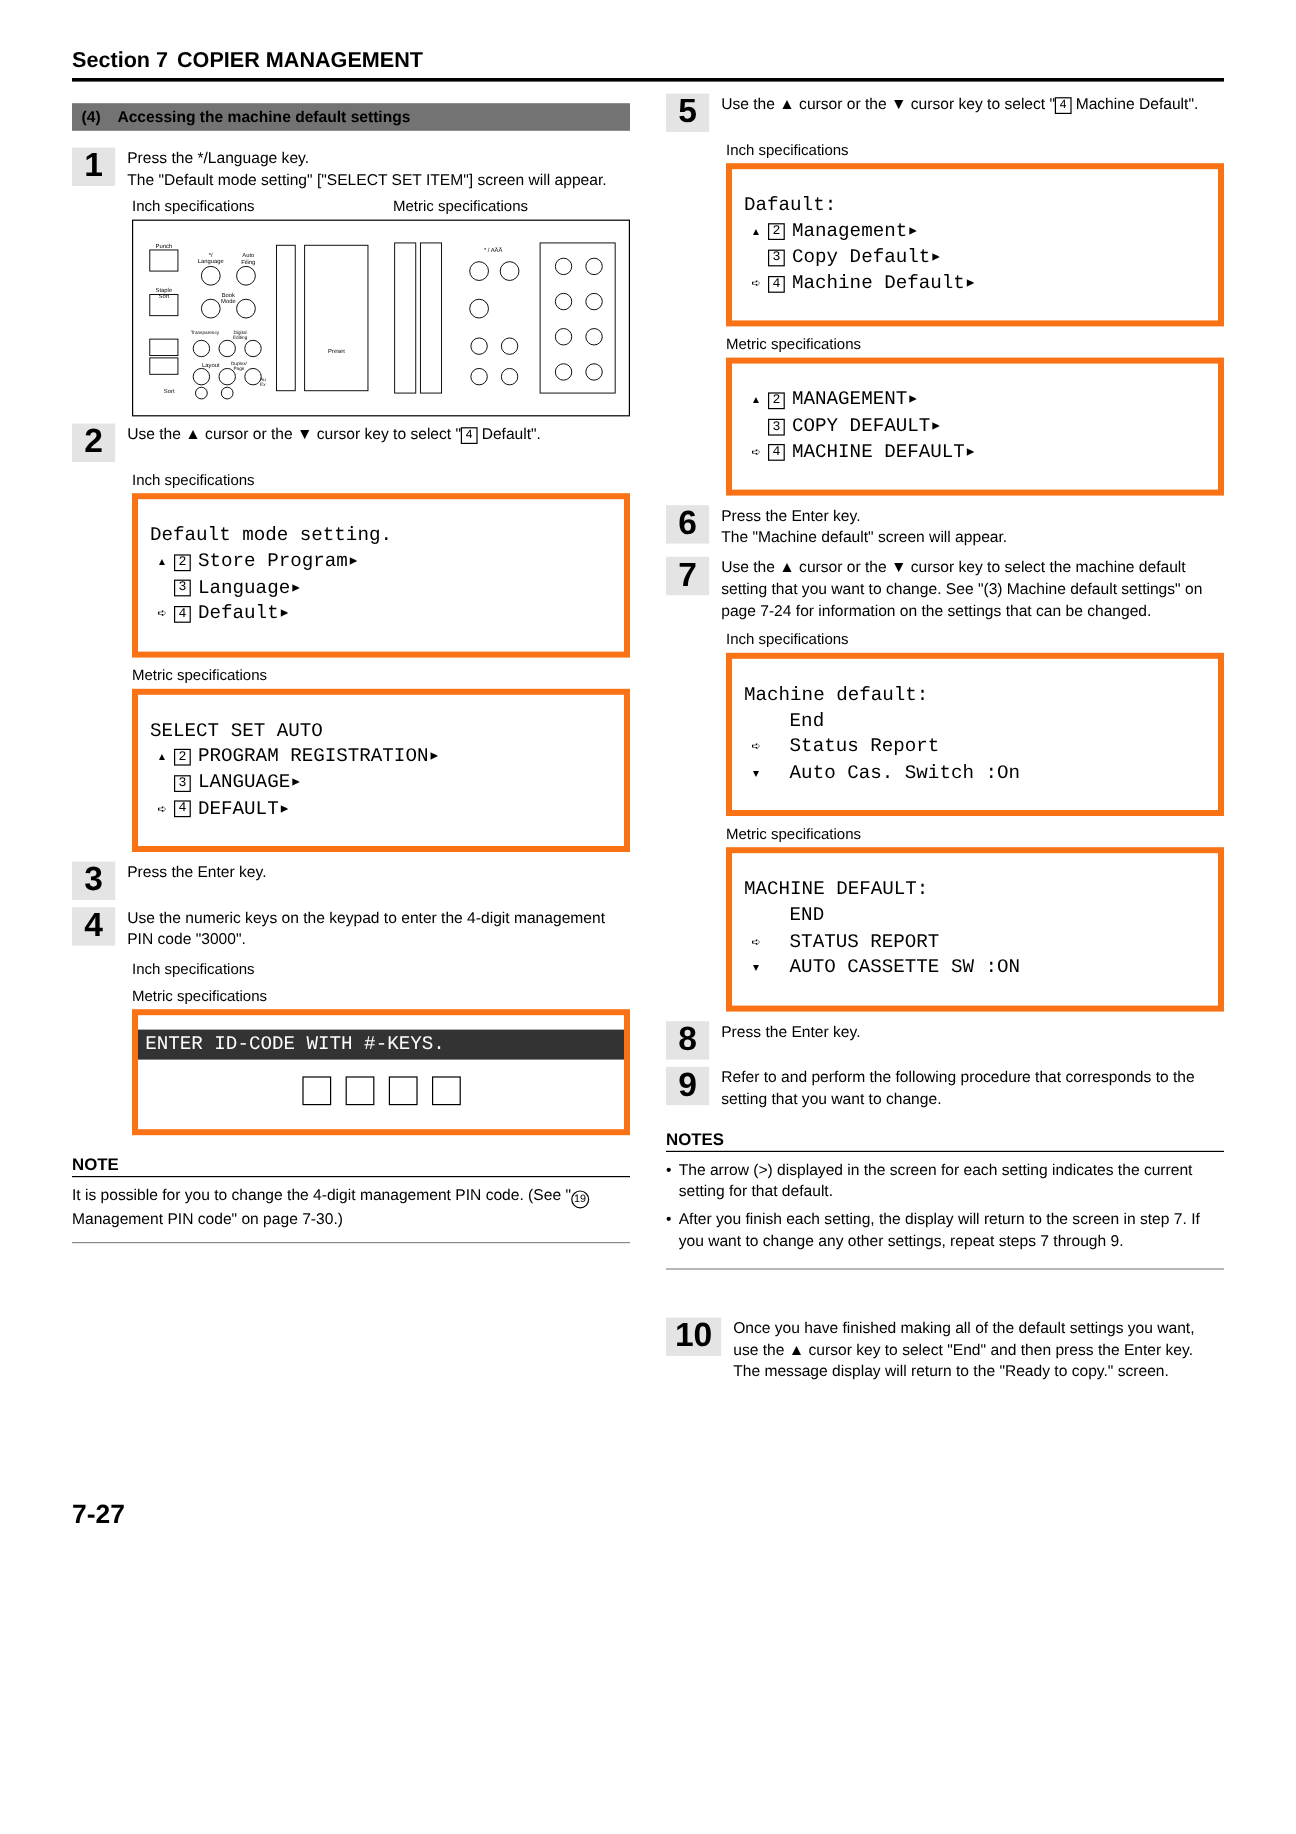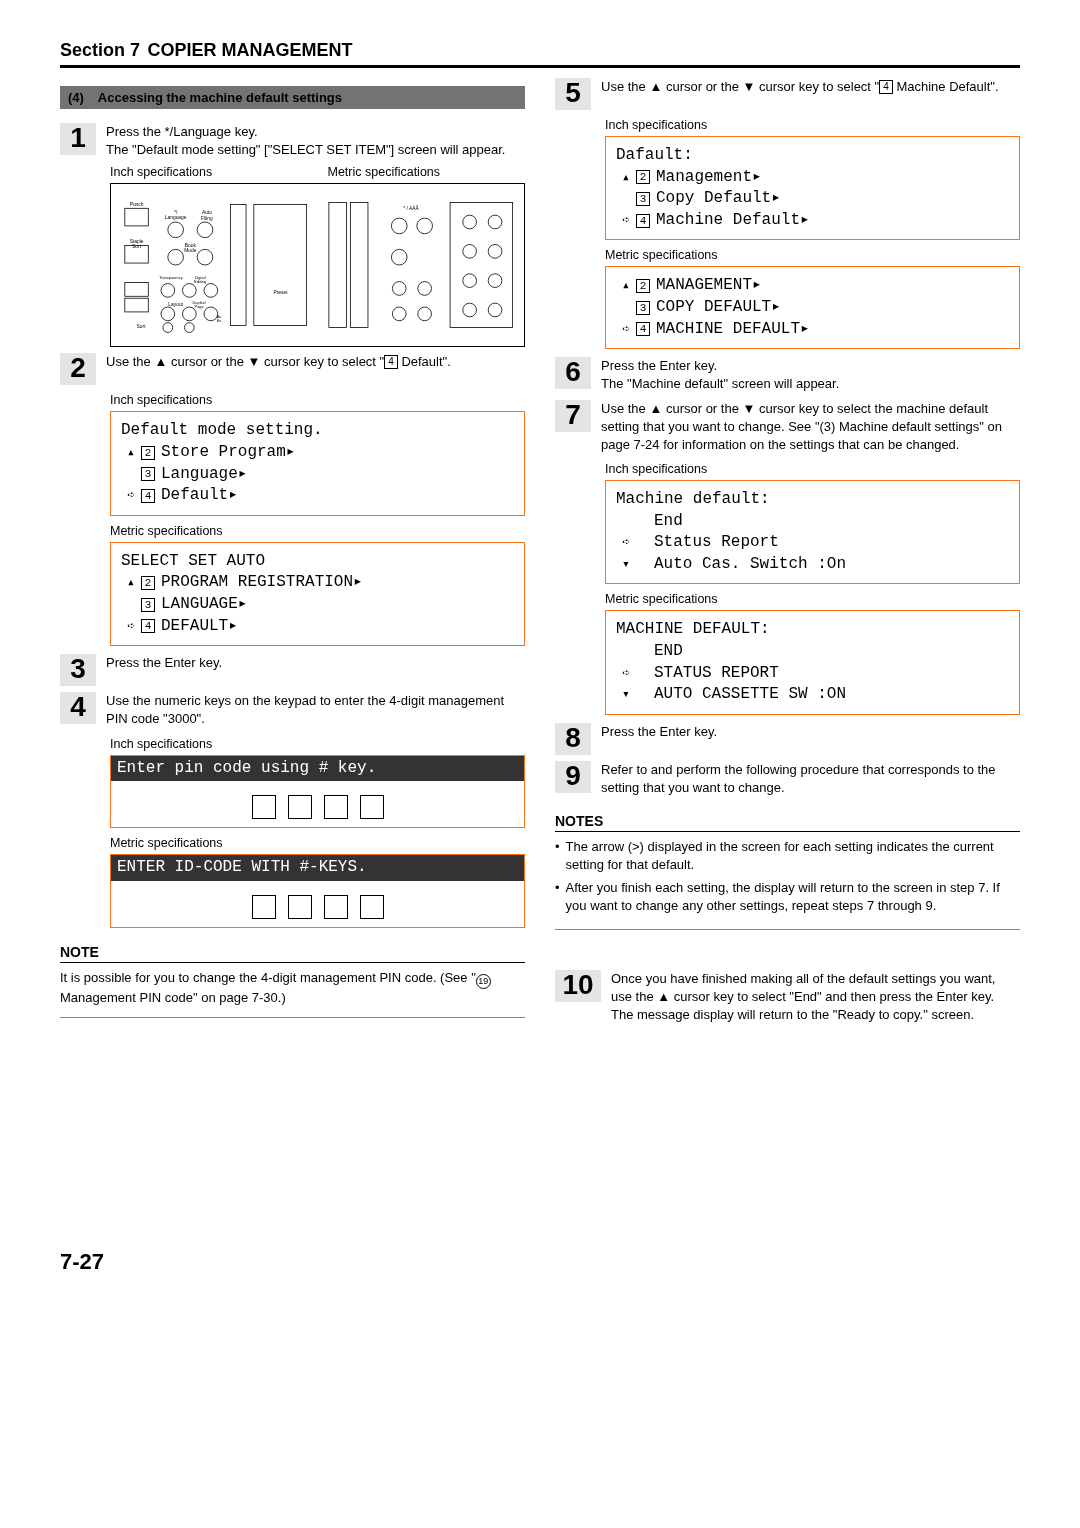--- a/index.html
+++ b/index.html
@@ -90,23 +90,23 @@
   .spec-label-pair {
     display: flex;
     gap: 20px;
     margin-left: 50px;
     font-size: 12.5px;
   }
   .spec-label-pair > div {
     flex:1;
   }
   .lcd-box {
-    border: 1px solid #f97316;
+    border: 5px solid #f97316;
     margin: 4px 0 8px 50px;
-    padding: 8px 10px;
+    padding: 20px 10px;
     font-family: "Courier New", monospace;
     font-size: 16px;
     line-height: 1.35;
     position: relative;
   }
   .lcd-row {
     display: flex;
     align-items: center;
   }
   .lcd-icon {
@@ -356,29 +356,20 @@
         <div class="step-num">3</div>
         <div class="step-text">Press the Enter key.</div>
       </div>
 
       <div class="step-row">
         <div class="step-num">4</div>
         <div class="step-text">Use the numeric keys on the keypad to enter the 4-digit management PIN code "3000".</div>
       </div>
 
       <div class="spec-label">Inch specifications</div>
-      <div class="lcd-box">
-        <div class="lcd-header">Enter pin code using # key.</div>
-        <div class="pin-digits">
-          <div class="pin-digit"></div>
-          <div class="pin-digit"></div>
-          <div class="pin-digit"></div>
-          <div class="pin-digit"></div>
-        </div>
-      </div>
 
       <div class="spec-label">Metric specifications</div>
       <div class="lcd-box">
         <div class="lcd-header">ENTER ID-CODE WITH #-KEYS.</div>
         <div class="pin-digits">
           <div class="pin-digit"></div>
           <div class="pin-digit"></div>
           <div class="pin-digit"></div>
           <div class="pin-digit"></div>
         </div>

